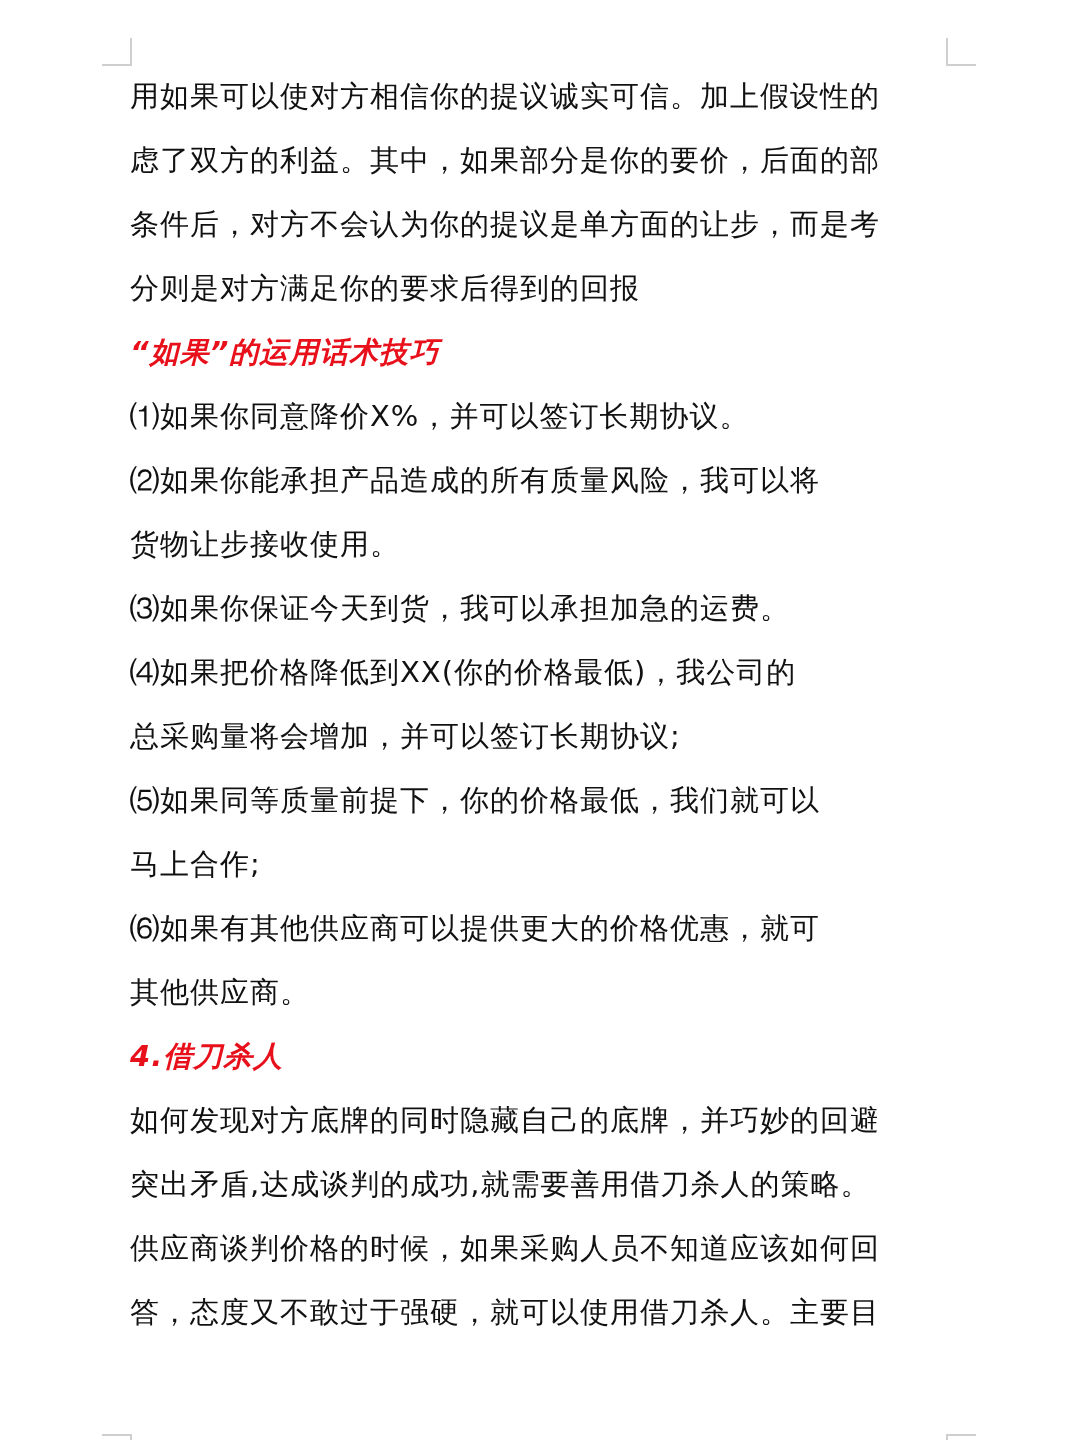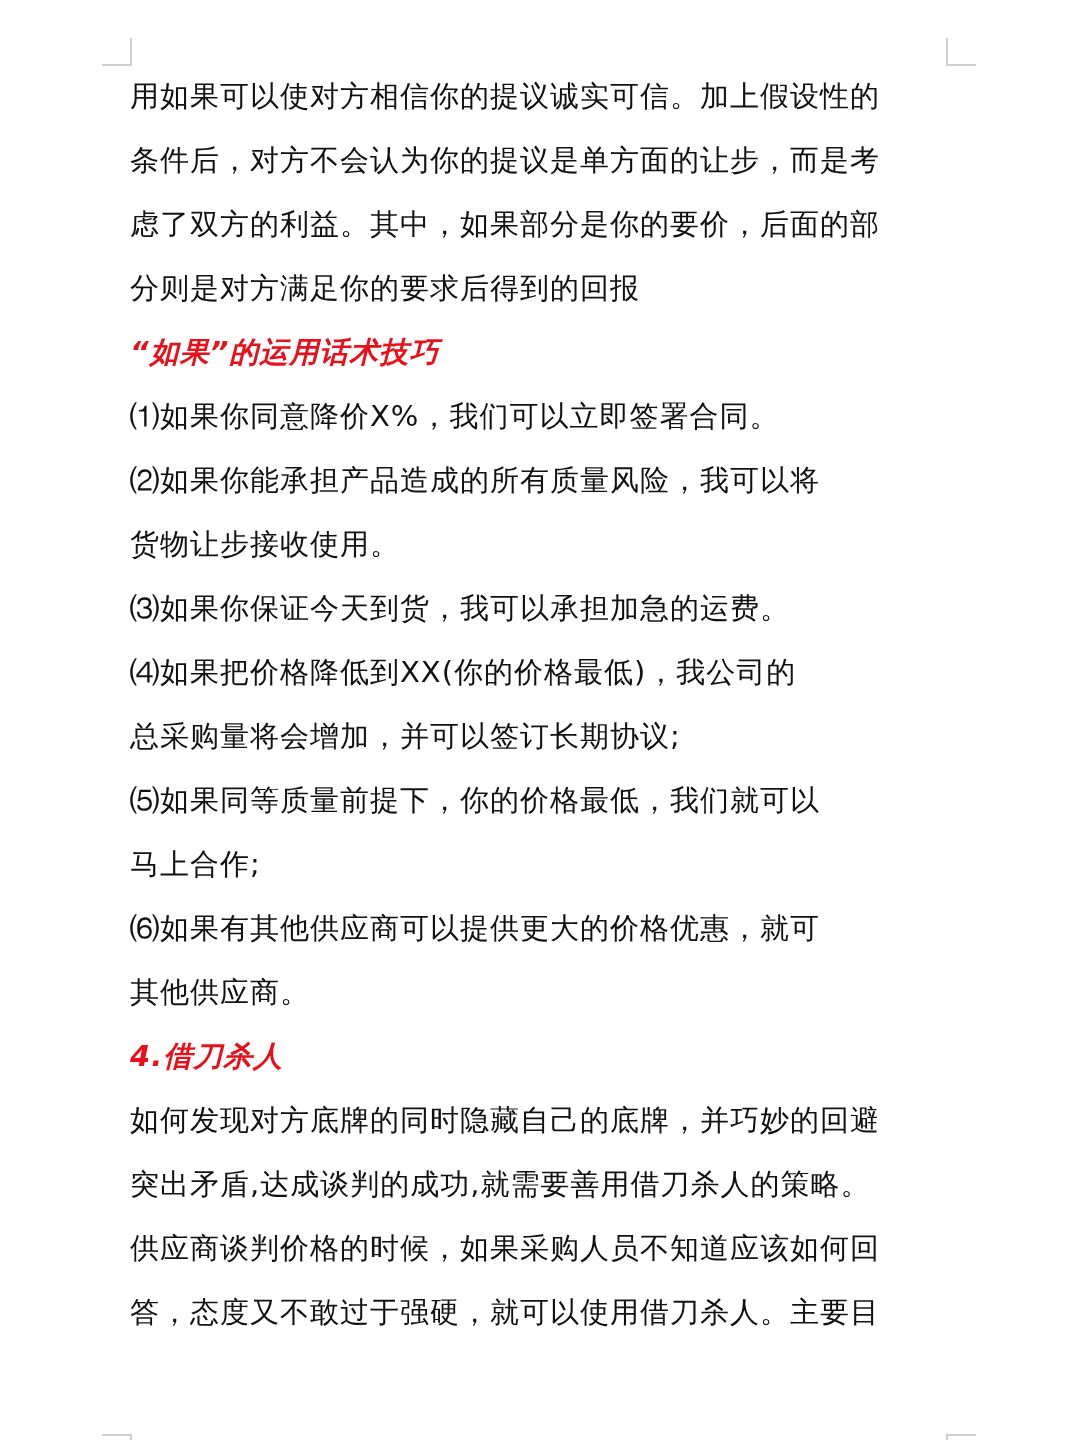--- a/index.html
+++ b/index.html
@@ -54,25 +54,25 @@
 <body>
 
 <div class="page">
   <div class="corner tl"></div>
   <div class="corner tr"></div>
   <div class="corner bl"></div>
   <div class="corner br"></div>
 
   <div class="content">
     <div class="line">用如果可以使对方相信你的提议诚实可信。加上假设性的</div>
+    <div class="line">虑了双方的利益。其中，如果部分是你的要价，后面的部</div>
     <div class="line">条件后，对方不会认为你的提议是单方面的让步，而是考</div>
-    <div class="line">虑了双方的利益。其中，如果部分是你的要价，后面的部</div>
     <div class="line">分则是对方满足你的要求后得到的回报</div>
     <div class="line heading">“如果”的运用话术技巧</div>
-    <div class="line">⑴如果你同意降价X%，我们可以立即签署合同。</div>
+    <div class="line">⑴如果你同意降价X%，并可以签订长期协议。</div>
     <div class="line">⑵如果你能承担产品造成的所有质量风险，我可以将</div>
     <div class="line">货物让步接收使用。</div>
     <div class="line">⑶如果你保证今天到货，我可以承担加急的运费。</div>
     <div class="line">⑷如果把价格降低到XX(你的价格最低)，我公司的</div>
     <div class="line">总采购量将会增加，并可以签订长期协议;</div>
     <div class="line">⑸如果同等质量前提下，你的价格最低，我们就可以</div>
     <div class="line">马上合作;</div>
     <div class="line">⑹如果有其他供应商可以提供更大的价格优惠，就可</div>
     <div class="line">其他供应商。</div>
     <div class="line heading">4.借刀杀人</div>

